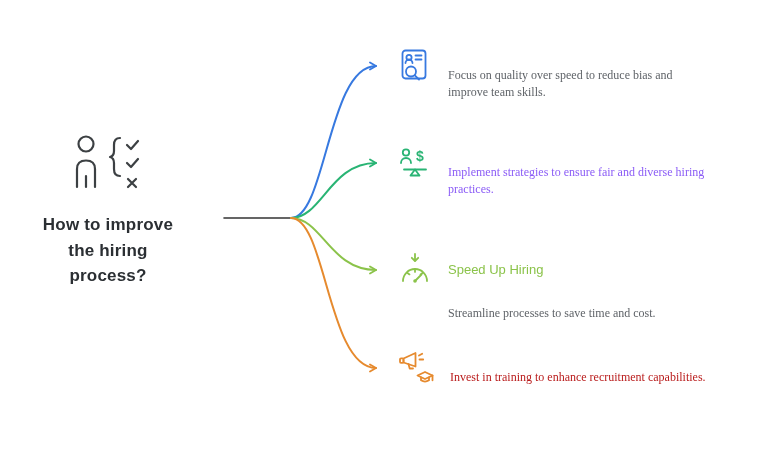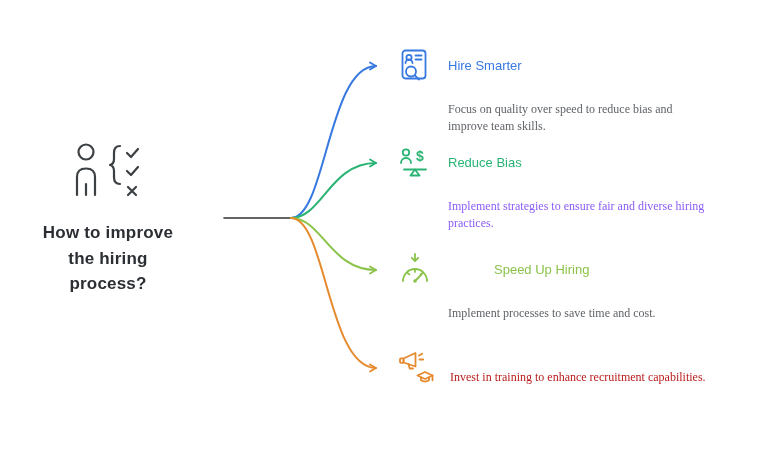--- a/index.html
+++ b/index.html
@@ -1,20 +1,20 @@
 <!DOCTYPE html>
 <html><head>
 <meta charset="utf-8">
 <style>
   * { margin: 0; padding: 0; box-sizing: border-box; }
   html, body { background: #ffffff; font-family: "Liberation Sans", sans-serif; }
   .canvas { position: relative; width: 760px; height: 458px; background: #ffffff; overflow: hidden; }
   .connectors { position: absolute; left: 0; top: 0; }
 
-  .center-block { position: absolute; left: 30px; top: 140px; width: 156px;
+  .center-block { position: absolute; left: 30px; top: 132px; width: 156px;
                   display: flex; flex-direction: column; align-items: center; }
   .center-icon-wrap { height: 64px; }
   .center-title { margin-top: 16px; font-size: 17px; font-weight: 700;
                   text-align: center; line-height: 1.5; letter-spacing: .2px; }
 
   .branch { position: absolute; left: 398px; display: flex; align-items: flex-start; }
   .bicon { flex: 0 0 auto; display: block; }
   .btext { margin-left: 16px; width: 258px; }
   .btitle { font-size: 13px; font-weight: 500; line-height: 34px; white-space: nowrap; }
   .bdesc { margin-top: 18px; font-size: 12px; line-height: 1.45; font-family: Liberation Serif, serif; }
@@ -72,55 +72,53 @@
         <rect x="4.5" y="1.5" width="23" height="28" rx="3"></rect>
         <circle cx="11" cy="8.5" r="2.6"></circle>
         <path d="M7.5 14 a3.5 3.5 0 0 1 7 0"></path>
         <path d="M17.5 6.5 h6"></path>
         <path d="M17.5 10.5 h6"></path>
         <circle cx="13" cy="22.5" r="5"></circle>
         <path d="M16.8 26.3 L21 30.5"></path>
       </svg>
     </span>
     <div class="btext">
-      <div class="btitle" style="color: rgb(55, 121, 224);">Hire Smarter</div>
       <div class="bdesc" style="color: rgb(95, 99, 104);">Focus on quality over speed to reduce bias and improve team skills.</div>
     </div>
   </div>
 
   <div class="branch" style="top:146px">
     <span class="bicon" style="color: rgb(41, 180, 116);">
       <svg width="34" height="34" viewBox="0 0 34 34" fill="none" stroke="currentColor" stroke-width="1.8" stroke-linecap="round" stroke-linejoin="round">
         <circle cx="8" cy="6.5" r="3.2"></circle>
         <path d="M3 17 a5 5 0 0 1 10 0"></path>
         <text x="18" y="15" font-size="14" font-weight="bold" fill="currentColor" stroke="none">$</text>
         <path d="M6 23.5 h22"></path>
         <path d="M17 23.5 L21.5 29.5 H12.5 Z"></path>
       </svg>
     </span>
     <div class="btext">
-      <div class="btitle" style="color: rgb(41, 180, 116);">Reduce Bias</div>
       <div class="bdesc" style="color: #8b5cf6;">Implement strategies to ensure fair and diverse hiring practices.</div>
     </div>
   </div>
 
   <div class="branch" style="top:253px">
     <span class="bicon" style="color: rgb(139, 195, 74);">
       <svg width="34" height="34" viewBox="0 0 34 34" fill="none" stroke="currentColor" stroke-width="1.8" stroke-linecap="round" stroke-linejoin="round">
         <path d="M17 1 v6.5"></path>
         <path d="M13.8 4.8 L17 8 L20.2 4.8"></path>
         <path d="M5 28 a12 12 0 1 1 24 0"></path>
         <path d="M9.5 20 l2 1.4 M17 16.5 v2.4 M24.5 20 l-2 1.4"></path>
         <path d="M17 28 L23.5 21.5"></path>
         <circle cx="17" cy="28" r="1.8" fill="currentColor" stroke="none"></circle>
       </svg>
     </span>
     <div class="btext">
-      <div class="btitle" style="color: rgb(139, 195, 74); margin-left: 46px;">Speed Up Hiring</div>
-      <div class="bdesc" style="color: rgb(95, 99, 104);">Implement processes to save time and cost.</div>
+      <div class="btitle" style="color: rgb(139, 195, 74);">Speed Up Hiring</div>
+      <div class="bdesc" style="color: rgb(95, 99, 104);">Streamline processes to save time and cost.</div>
     </div>
   </div>
 
   <div class="branch" style="top:351px">
     <span class="bicon" style="color: rgb(230, 138, 46);">
       <svg width="36" height="34" viewBox="0 0 36 34" fill="none" stroke="currentColor" stroke-width="1.8" stroke-linecap="round" stroke-linejoin="round">
         <path d="M5.5 7.5 L17.5 2 V15.5 L5.5 11.5 Z"></path>
         <rect x="2" y="7.3" width="3.5" height="4.5" rx="1"></rect>
         <path d="M10.5 13 l1.2 4.5 h3.3"></path>
         <path d="M21 4.5 l3.2 -1.7"></path>

